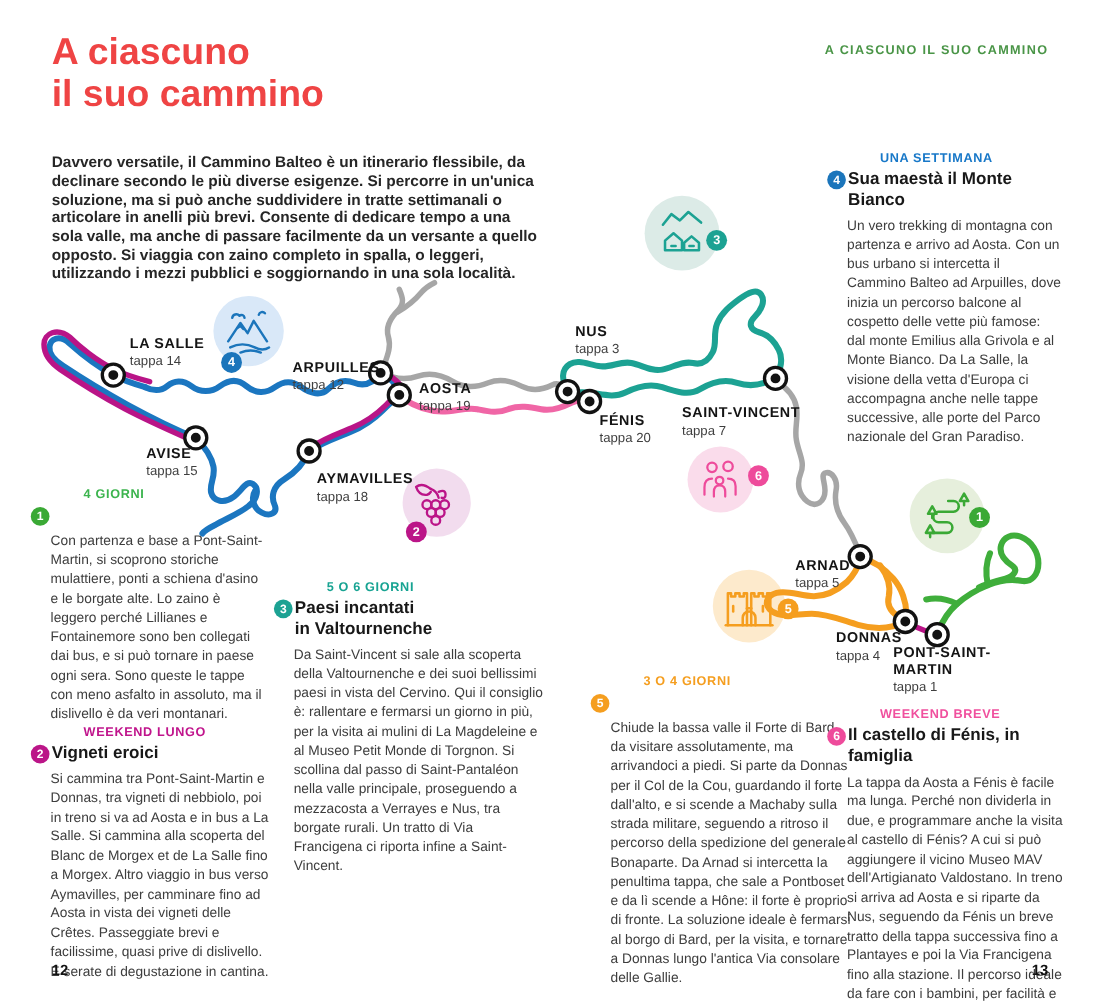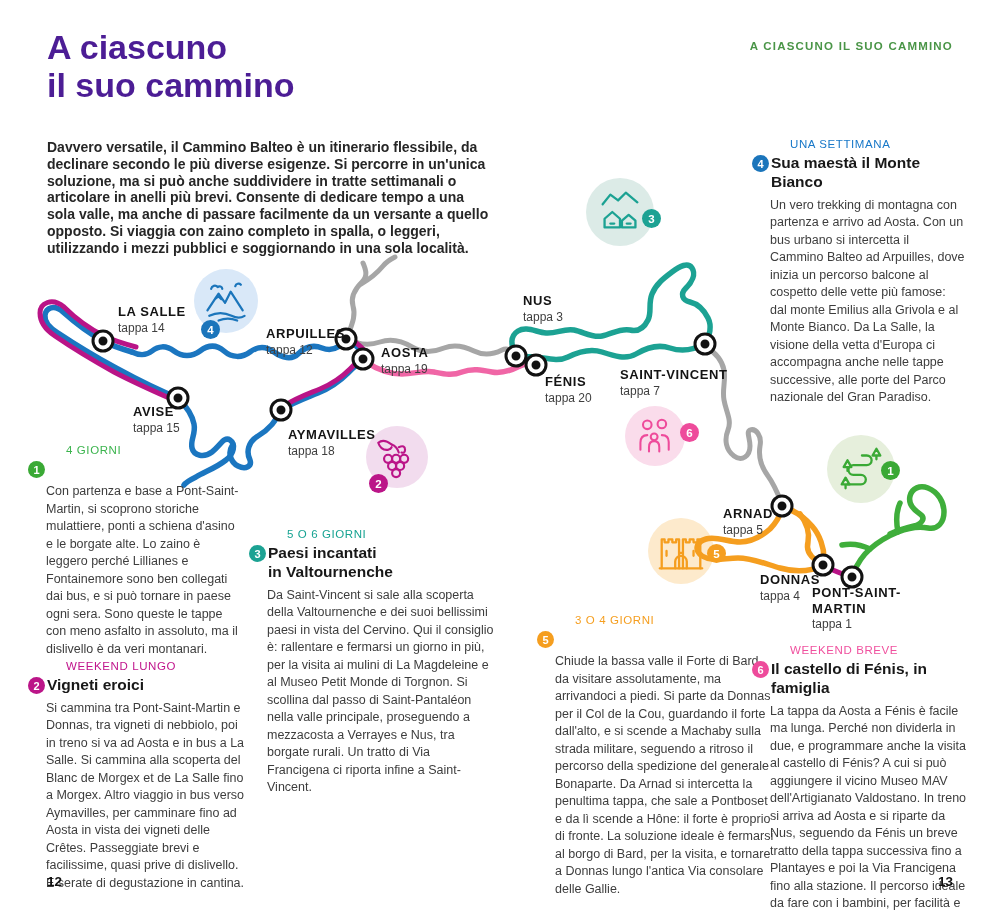--- a/index.html
+++ b/index.html
@@ -2,42 +2,42 @@
 <html><head>
 <meta charset="utf-8">
 <style>
   html,body{margin:0;padding:0;background:#fff;}
   #page{position:relative;width:1000px;height:913px;background:#fff;overflow:hidden;
         font-family:"Liberation Sans","DejaVu Sans",sans-serif;color:#222;}
 
   .overline{position:absolute;top:40px;right:47px;font-size:11.5px;font-weight:bold;
             letter-spacing:1.2px;color:#4a9547;}
   .main-title{position:absolute;left:47px;top:28px;font-size:34px;line-height:1.12;
-              font-weight:bold;color:#4c1d95;white-space:pre-line;}
+              font-weight:bold;color:#ef4444;white-space:pre-line;}
   .intro{position:absolute;left:47px;top:139px;width:445px;font-size:14px;line-height:1.2;
          font-weight:bold;color:#262626;}
 
   
   #mapsvg{position:absolute;left:0;top:0;width:1000px;height:913px;}
 
   
   .icircle{position:absolute;border-radius:50%;display:flex;align-items:center;justify-content:center;}
   .ibadge{position:absolute;width:19px;height:19px;border-radius:50%;color:#fff;font-size:11.5px;
           font-weight:bold;display:flex;align-items:center;justify-content:center;}
 
   
   .marker{position:absolute;width:9px;height:9px;border-radius:50%;background:#121212;
           border:4px solid #fff;box-shadow:0 0 0 3px #121212;transform:translate(-50%,-50%);}
   .map-label{position:absolute;line-height:1.2;}
   .map-label .city{font-size:13px;font-weight:bold;letter-spacing:0.6px;color:#141414;}
   .map-label .tappa{font-size:12px;color:#3f3f3f;margin-top:1px;}
 
   
   .section{position:absolute;}
-  .kicker{font-size:11.5px;font-weight:normal;letter-spacing:0.6px;margin-left:18px;margin-bottom:4px;padding-left:20px;}
+  .kicker{font-size:11.5px;font-weight:bold;letter-spacing:0.6px;margin-left:28px;margin-bottom:4px;padding-left:20px;}
   .titlerow{display:flex;align-items:flex-start;}
   .nbadge{flex:0 0 auto;width:17px;height:17px;border-radius:50%;color:#fff;font-size:11px;
           font-weight:bold;display:flex;align-items:center;justify-content:center;margin-top:1px;margin-right:2px;}
   .stitle{font-size:15.5px;font-weight:bold;color:#181818;line-height:1.22;white-space:pre-line;}
   .sbody{margin-left:18px;margin-top:5px;font-size:12.5px;line-height:1.4;color:#3d3d3d;}
 
   .c-green{color:#3cb44e;} .bg-green{background:#3aa935;}
   .c-magenta{color:#c0148c;} .bg-magenta{background:#bb1588;}
   .c-teal{color:#17a392;} .bg-teal{background:#1ca293;}
   .c-blue{color:#1878c8;} .bg-blue{background:#1b75bb;}

